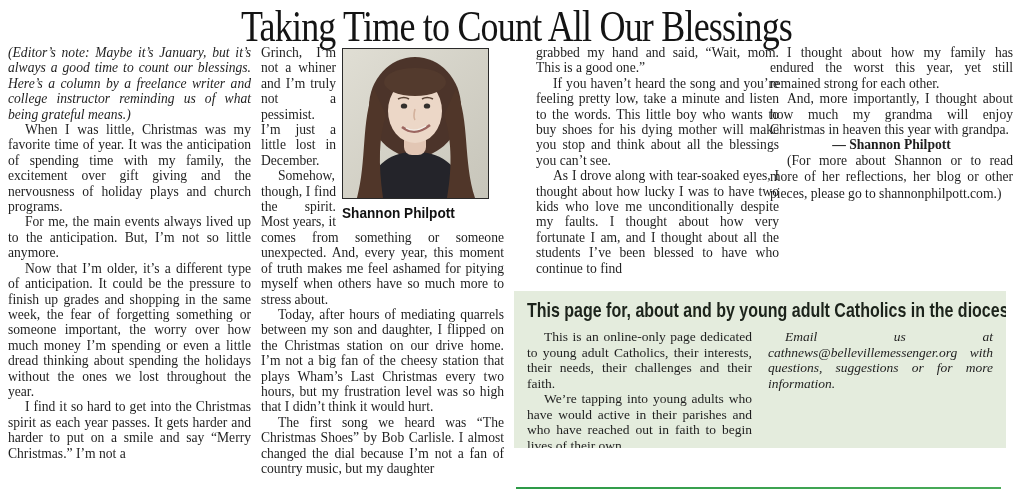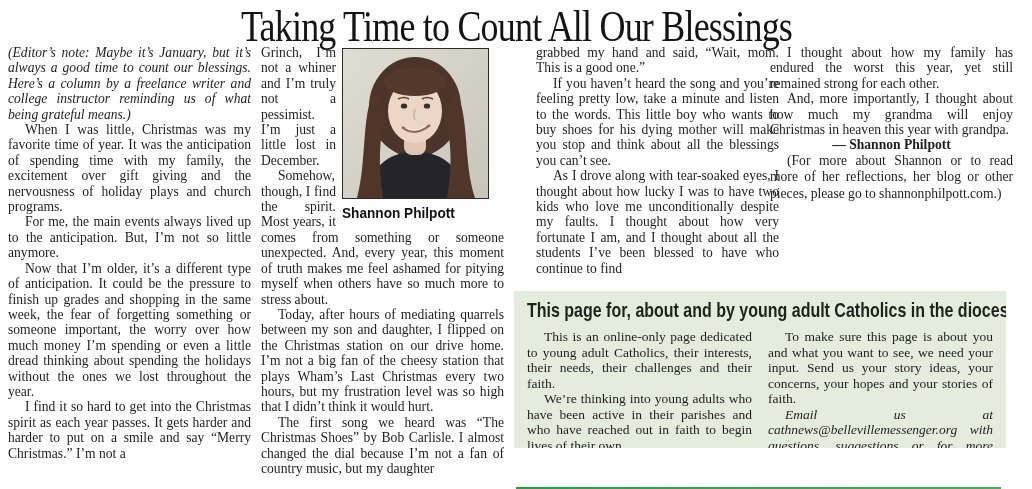--- a/index.html
+++ b/index.html
@@ -121,24 +121,23 @@
     <p>And, more importantly, I thought about how much my grandma will enjoy Christmas in heaven this year with grandpa.</p>
     <p class="sig">— Shannon Philpott</p>
     <p class="endnote">(For more about Shannon or to read more of her reflections, her blog or other pieces, please go to shannonphilpott.com.)</p>
   </div>
 
   <div class="green-box">
     <div class="green-heading">This page for, about and by young adult Catholics in the diocese</div>
     <div class="green-cols">
       <div class="green-col">
         <p>This is an online-only page dedicated to young adult Catholics, their interests, their needs, their challenges and their faith.</p>
-        <p>We’re thinking into young adults who have been active in their parishes and who have reached out in faith to begin lives of their own.</p>
+        <p>We’re tapping into young adults who have would active in their parishes and who have reached out in faith to begin lives of their own.</p>
       </div>
       <div class="green-col">
-        <p>To make sure this page is about you and what you want to see, we need your input. Send us your story ideas, your concerns, your hopes and your stories of faith.</p>
         <p class="ital">Email us at cathnews@bellevillemessenger.org with questions, suggestions or for more information.</p>
       </div>
     </div>
   </div>
 
   <div class="banner">
     <span class="banner-inner">Email us at cathnews@bellevillemessenger.org</span>
   </div>
 
 </div>

